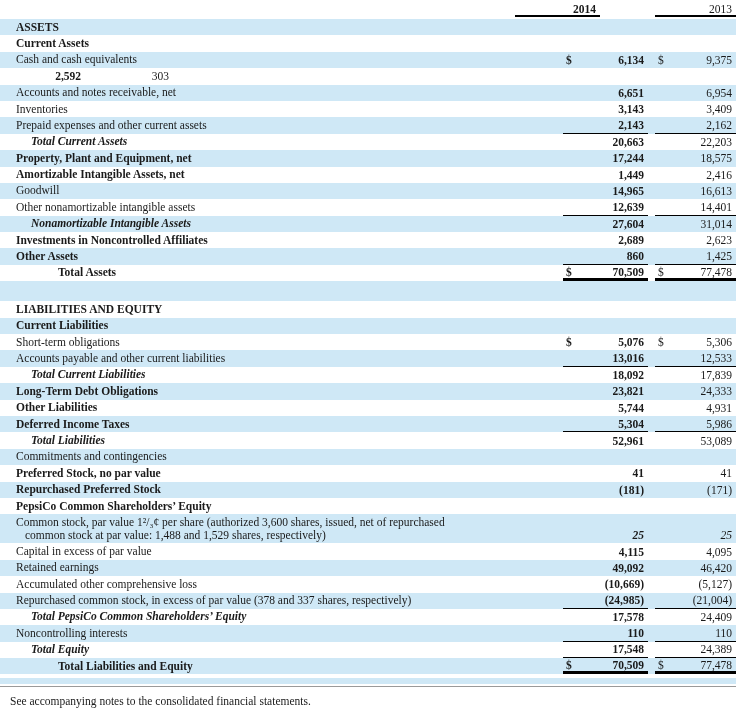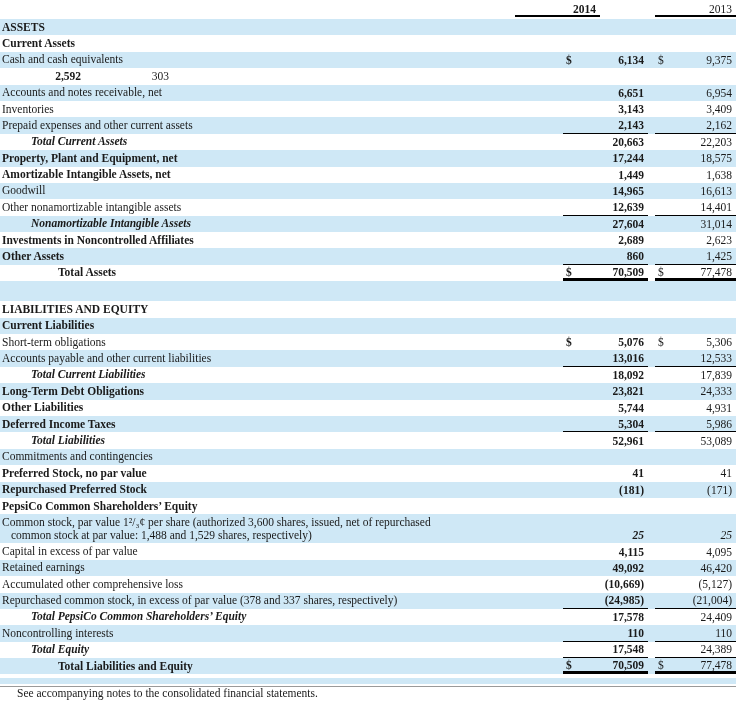--- a/index.html
+++ b/index.html
@@ -5,21 +5,21 @@
   html,body{margin:0;padding:0;background:#ffffff;}
   body{width:736px;height:714px;overflow:hidden;
        font-family:"Liberation Serif","DejaVu Serif",serif;
        font-size:11.5px;color:#1a1a1a;-webkit-font-smoothing:antialiased;}
   .sheet{width:736px;}
 
   
   .row{display:flex;align-items:stretch;min-height:16.4px;}
   .row.shade{background:var(--shade,#cfe8f6);}
   .label{flex:1 1 auto;display:flex;flex-direction:column;justify-content:center;
-         padding-left:2px;line-height:1.15;}
+         padding-left:16px;line-height:1.15;}
   .label .l2{padding-left:9px;}
   .bold{font-weight:bold;}
   .ind1 .label{padding-left:31px;font-style:italic;}
   .ind2 .label{padding-left:58px;}
 
   
   .num{display:flex;justify-content:space-between;align-items:center;box-sizing:border-box;}
   .c14{width:85px;font-weight:bold;}
   .colgap{width:7px;}
   .c13{width:81px;}
@@ -36,21 +36,21 @@
   .hdr{display:flex;align-items:stretch;height:17px;margin-bottom:2px;gap:24px;}
   .hdr .hspacer{flex:1 1 auto;}
   .hcell{display:flex;align-items:flex-end;justify-content:flex-end;
          box-sizing:border-box;padding-right:4px;border-bottom:2.5px solid #000;}
   .hcell.y14{width:85px;font-weight:bold;}
   .hcell.y13{width:81px;}
   .hdr .colgap{border-bottom:none;}
 
   
   .bottom-rule{border-top:1px solid #9a9a9a;margin-top:2px;}
-  .footnote{margin-top:0;padding-left:17px;}
+  .footnote{margin-top:8px;padding-left:10px;}
 </style>
 </head>
 <body>
 
 <div class="sheet">
 
   <div class="hdr">
     <div class="hspacer"></div>
     <div class="hcell y14">2014</div>
     <div class="colgap"></div>
@@ -159,21 +159,21 @@
       </div>
       <div class="row">
         <div class="label bold">
           <div>Amortizable Intangible Assets, net</div>
         </div>
         <div class="num c14">
           <span class="val">1,449</span>
         </div>
         <div class="colgap"></div>
         <div class="num c13">
-          <span class="val">1,638</span>
+          <span class="val">2,416</span>
         </div>
       </div>
       <div class="row shade">
         <div class="label">
           <div>Goodwill</div>
         </div>
         <div class="num c14">
           <span class="val">14,965</span>
         </div>
         <div class="colgap"></div>

